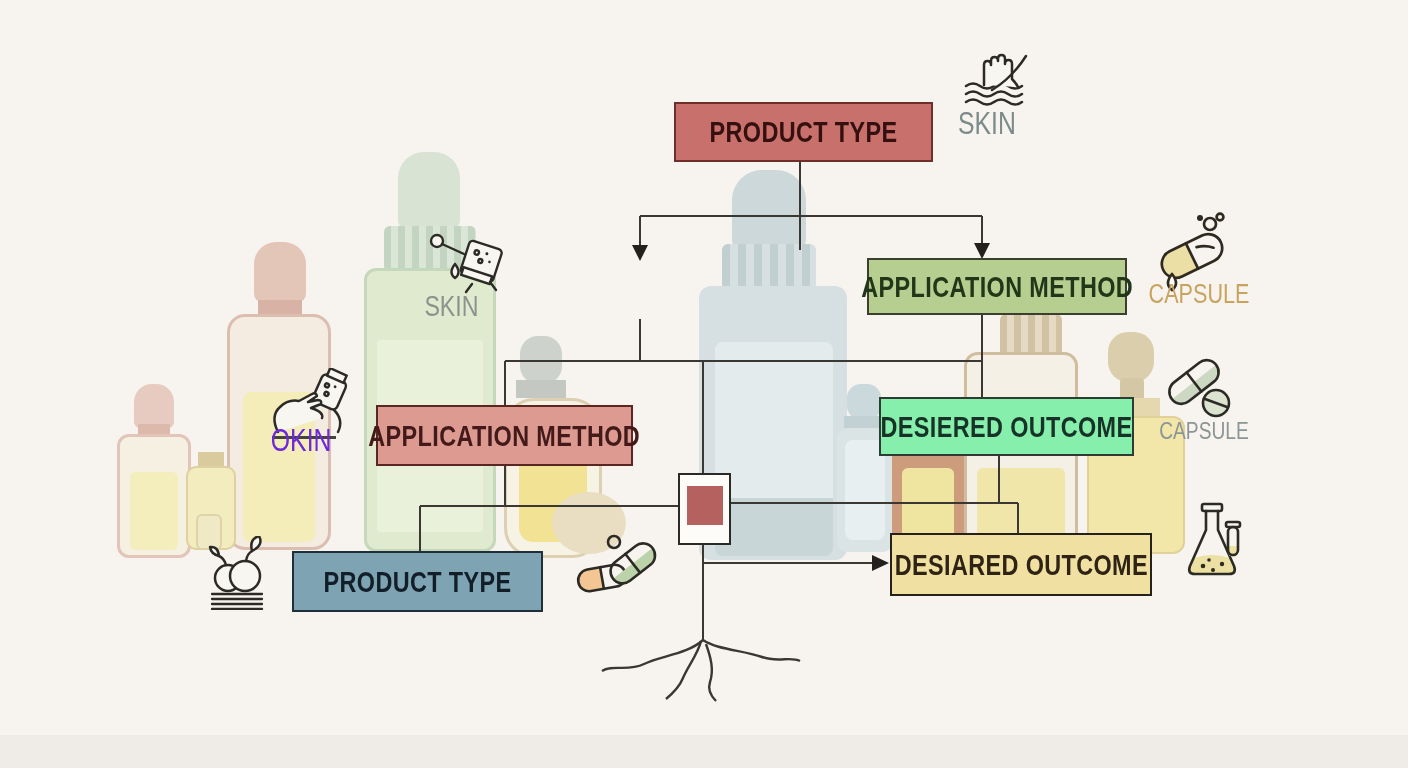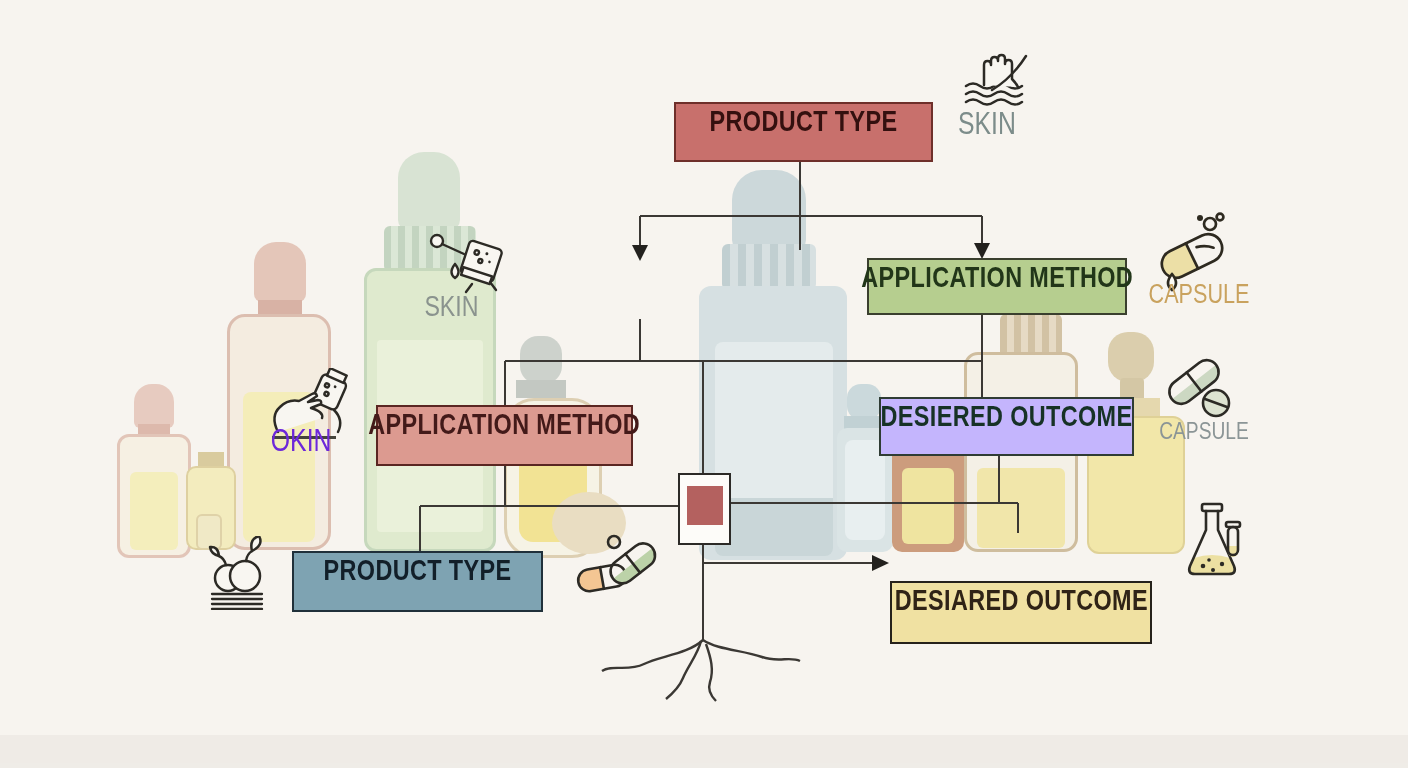--- a/index.html
+++ b/index.html
@@ -1,29 +1,29 @@
 <!DOCTYPE html>
 <html><head>
 <meta charset="utf-8">
 <style>
   html,body{margin:0;padding:0;background:#e8e6e1;font-family:"Liberation Sans",sans-serif;}
   #canvas{position:relative;width:1408px;height:768px;background:#f7f4ef;overflow:hidden;margin:0 auto;}
   .bp{position:absolute;}
   .connectors{position:absolute;left:0;top:0;width:1408px;height:768px;z-index:3;}
   .bg-layer{position:absolute;inset:0;z-index:1;}
   .fg-layer{position:absolute;inset:0;z-index:4;}
-  .fbox{position:absolute;display:flex;align-items:flex-start;justify-content:center;border:2px solid #333;box-sizing:border-box;}
+  .fbox{position:absolute;display:flex;align-items:center;justify-content:center;border:2px solid #333;box-sizing:border-box;}
   .fbox span{display:block;white-space:nowrap;transform:scaleX(0.78);font-weight:600;font-size:30px;letter-spacing:.5px;}
   .b-product-top{left:674px;top:102px;width:259px;height:60px;background:#c8706c;border-color:#6e2f2a;color:#34100f;}
   .b-hitgnele{left:524px;top:261px;width:226px;height:58px;background:#dfa69c;border-color:#3a2d2a;color:#3f1c1a;}
   .b-appmethod-r{left:867px;top:258px;width:260px;height:57px;background:#b6ce8f;border-color:#3a3f2e;color:#223619;}
   .b-appmethod-l{left:376px;top:405px;width:257px;height:61px;background:#dc9a90;border-color:#5a2622;color:#431a19;}
-  .b-desiered{left:879px;top:397px;width:255px;height:59px;background:#c4b5fd;border-color:#2f3c34;color:#173226;}
+  .b-desiered{left:879px;top:397px;width:255px;height:59px;background:#86efac;border-color:#2f3c34;color:#173226;}
   .b-product-bottom{left:292px;top:551px;width:251px;height:61px;background:#7ea3b2;border-color:#20303a;color:#121f29;}
-  .b-desiared{left:890px;top:533px;width:262px;height:63px;background:#f0e1a2;border-color:#26221b;color:#2f2316;margin-top:48px;}
+  .b-desiared{left:890px;top:533px;width:262px;height:63px;background:#f0e1a2;border-color:#26221b;color:#2f2316;}
   .node{position:absolute;left:678px;top:473px;width:53px;height:72px;background:#fdfcf9;border:2px solid #2c2a27;box-sizing:border-box;}
   .node-square{position:absolute;left:7px;top:11px;width:36px;height:39px;background:#b4615f;}
   .icon-label{display:block;font-weight:500;transform:scaleX(0.8);white-space:nowrap;}
   .lbl-skin-hand{position:absolute;left:948px;top:106px;width:100px;font-size:31px;color:#7c8c8a;}
   .lbl-skin-drop{position:absolute;left:414px;top:290px;width:104px;font-size:29px;color:#8a938e;}
   .lbl-capsule-gold{position:absolute;left:1138px;top:279px;width:106px;font-size:27px;color:#c9a25e;}
   .lbl-capsule-gray{position:absolute;left:1150px;top:417px;width:92px;font-size:24px;color:#8b9596;}
   .lbl-okin{position:absolute;left:262px;top:423px;width:88px;font-size:31px;color:#6d28d9;}
   .okin-rule{position:absolute;left:272px;top:436px;width:64px;height:3px;background:#45443c;}
   .bottom-band{position:absolute;left:0;top:735px;width:1408px;height:33px;background:rgba(90,85,75,0.05);}

